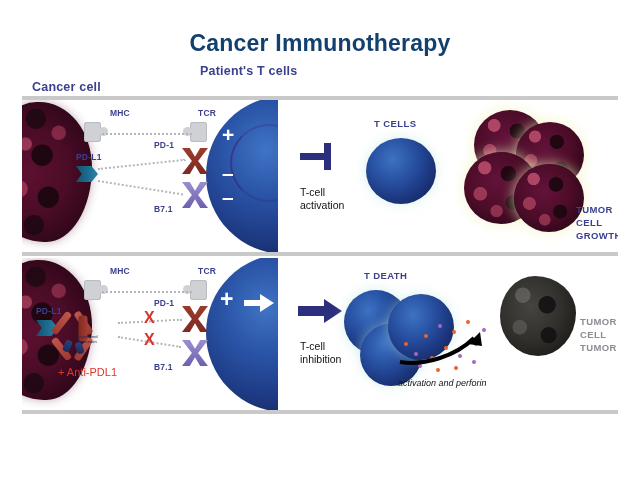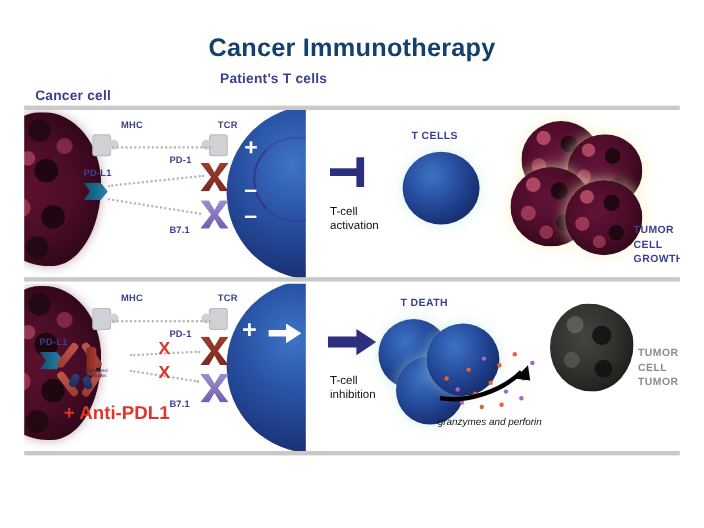--- a/index.html
+++ b/index.html
@@ -171,21 +171,21 @@
   }
   .ab-stem{
     position:absolute;width:8px;height:24px;border-radius:3px;
     background:linear-gradient(180deg,#a83b31 0%,#7d2a22 100%);
   }
   .ab-blue{
     position:absolute;width:7px;height:12px;border-radius:3px;
     background:linear-gradient(180deg,#2c3f7a 0%,#1d2b58 100%);
   }
   .xmark{position:absolute;color:#d8352c;font-weight:bold;font-size:16px;line-height:1;}
-  .anti-label{position:absolute;font-size:17px;font-weight:bold;color:#e0342b;}
+  .anti-label{position:absolute;font-size:11px;font-weight:normal;color:#e0342b;}
   .fc-label{position:absolute;font-size:4.2px;color:#1d2b58;line-height:1.25;text-align:center;width:34px;}
 </style>
 </head>
 <body>
 
 <div class="title">Cancer Immunotherapy</div>
 
 <div class="col-head" id="hd-tumor">Cancer cell</div>
 <div class="col-head" id="hd-tcells">Patient's T cells</div>
 
@@ -321,20 +321,20 @@
     <div class="gran" style="left:158px;top:110px;width:4px;height:4px;background:#e8642e;"></div>
     <div class="gran" style="left:176px;top:108px;width:4px;height:4px;background:#e8642e;"></div>
     <div class="gran" style="left:194px;top:102px;width:4px;height:4px;background:#a667c0;"></div>
 
     <svg class="kill-arrow" viewBox="0 0 90 40">
       <path d="M2 34 C26 38 58 28 76 10" stroke="#000" stroke-width="4" fill="none"></path>
       <path d="M82 4 L70 16 L84 18 Z" fill="#000"></path>
     </svg>
 
     <div class="dead-tumor"></div>
-    <div class="gz-label" style="left:120px;top:120px;">granzymes and perforin</div>
+    <div class="gz-label" style="left:120px;top:120px;">activation and perforin</div>
     <div class="glabel" style="left:302px;top:58px;">
       <div>TUMOR</div>
       <div>CELL</div>
       <div>TUMOR</div>
     </div>
   </div>
 </div>
 
 </body></html>

